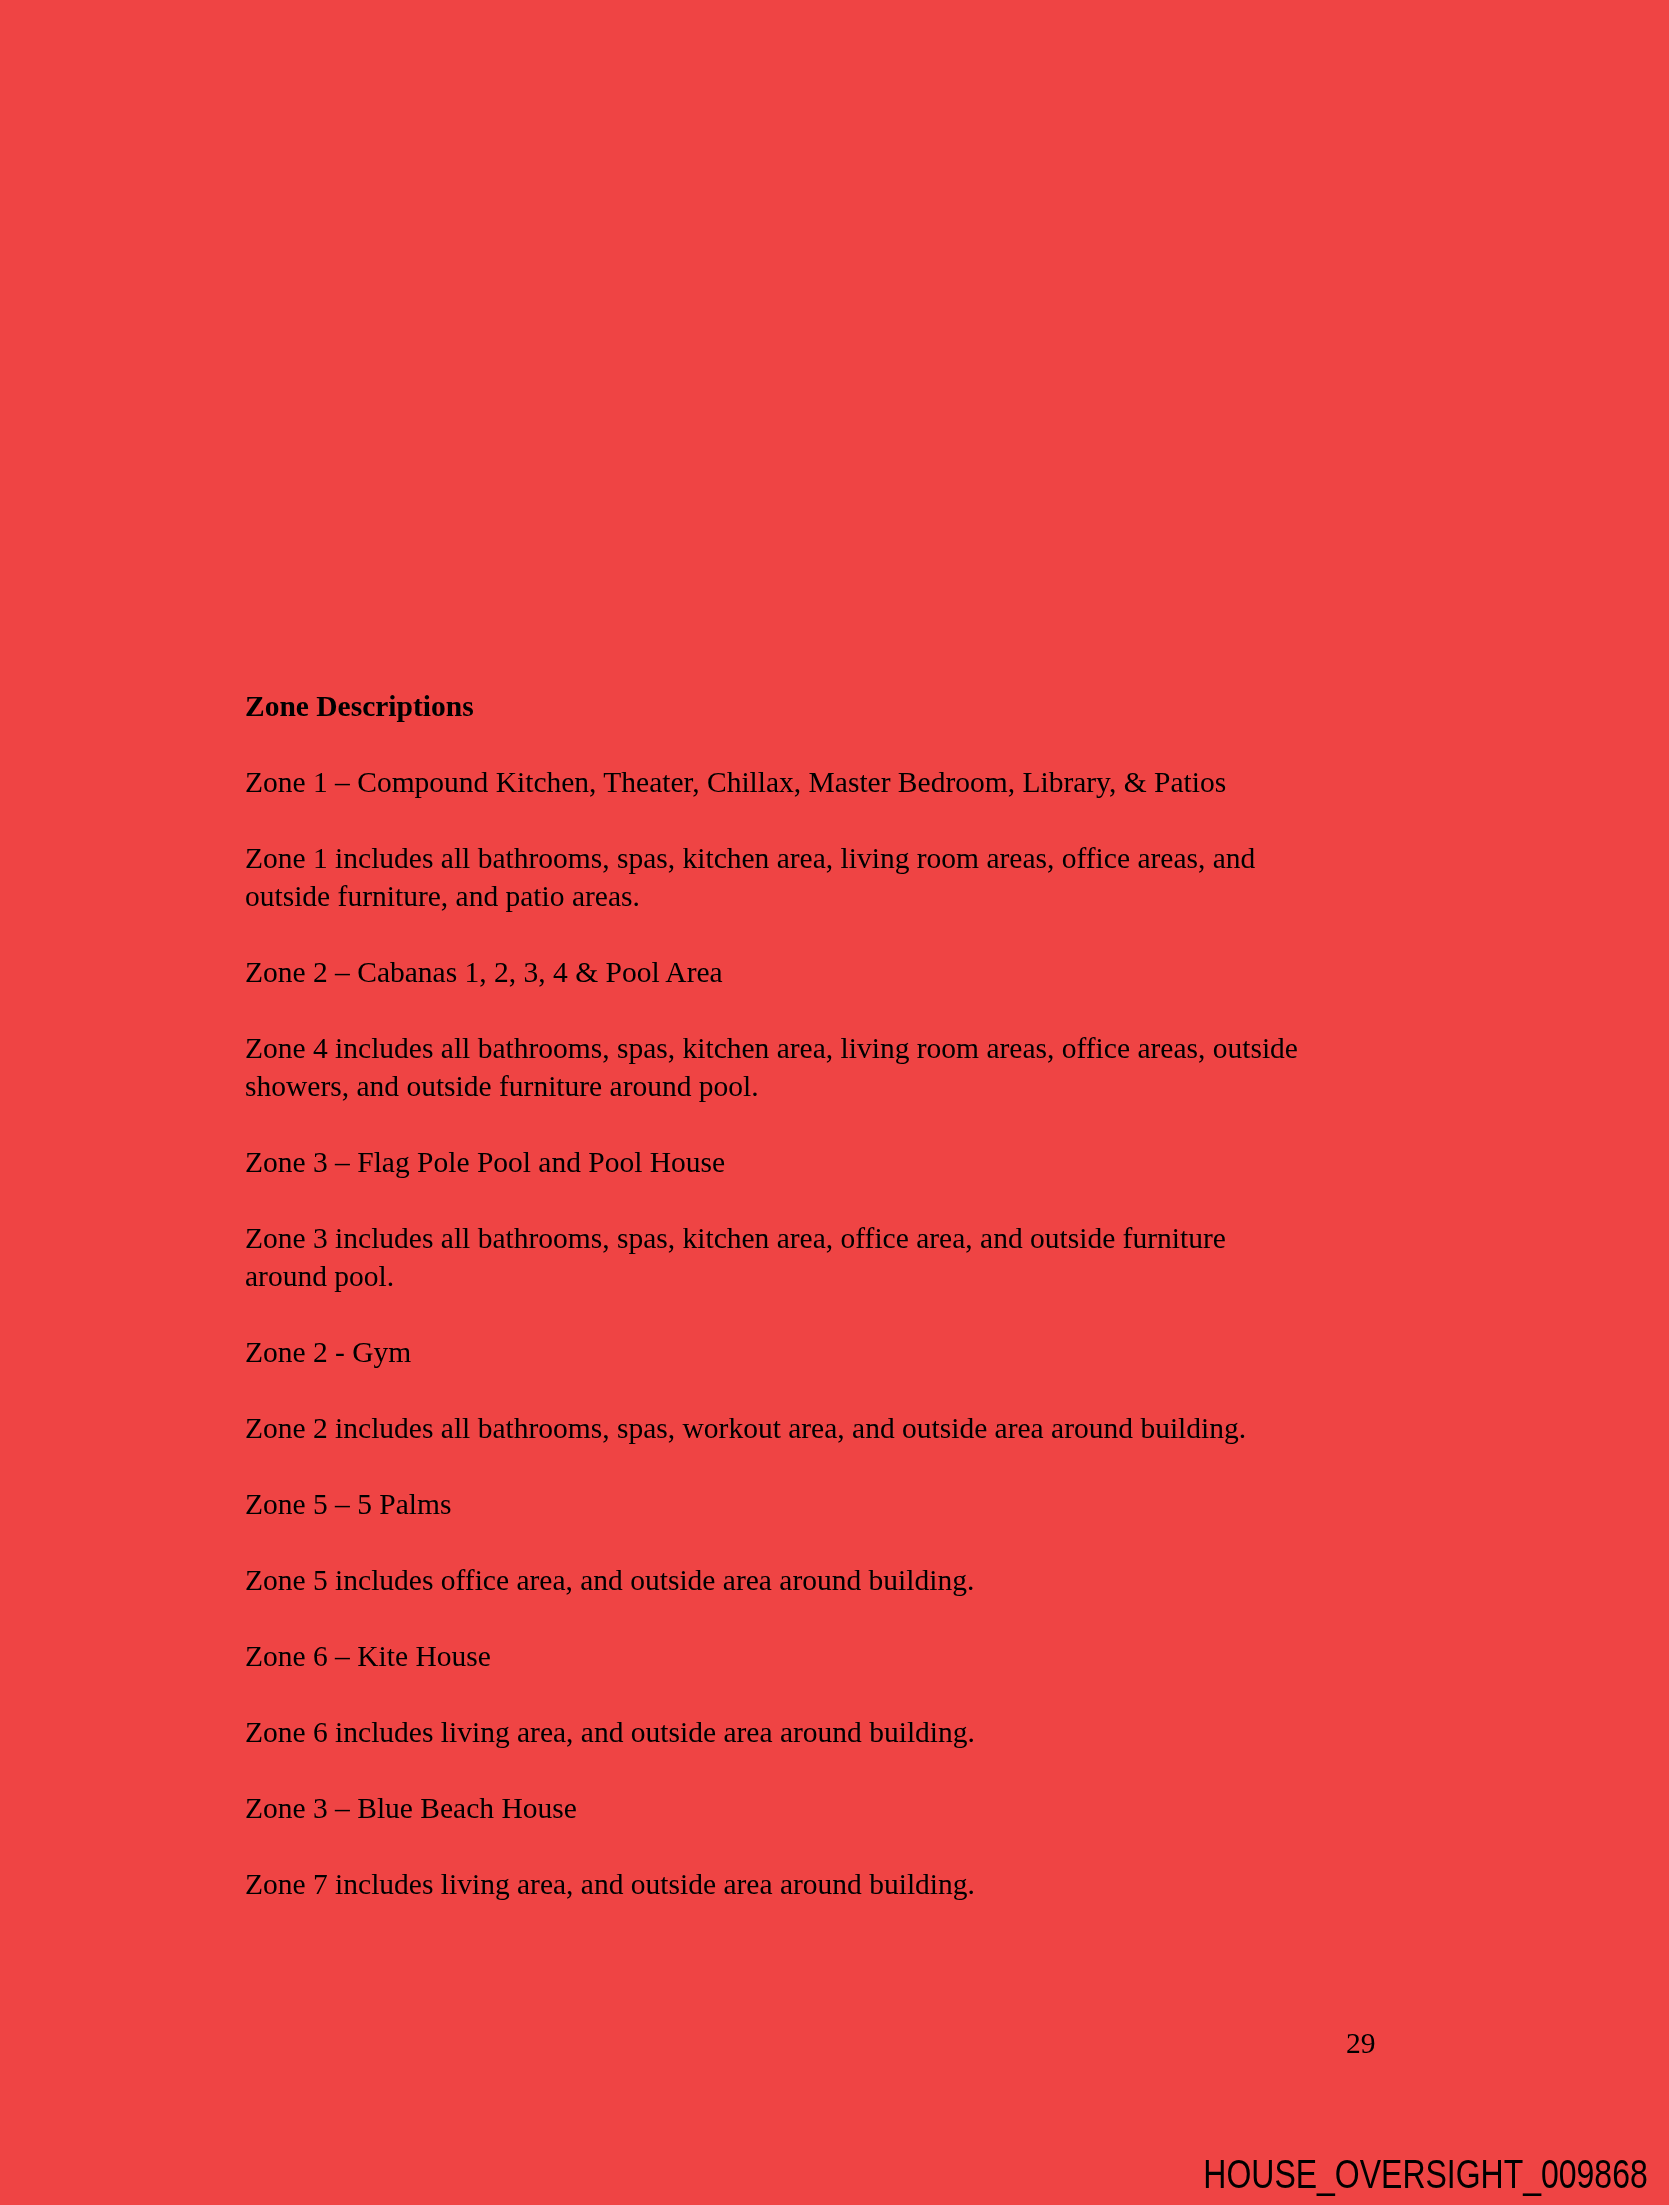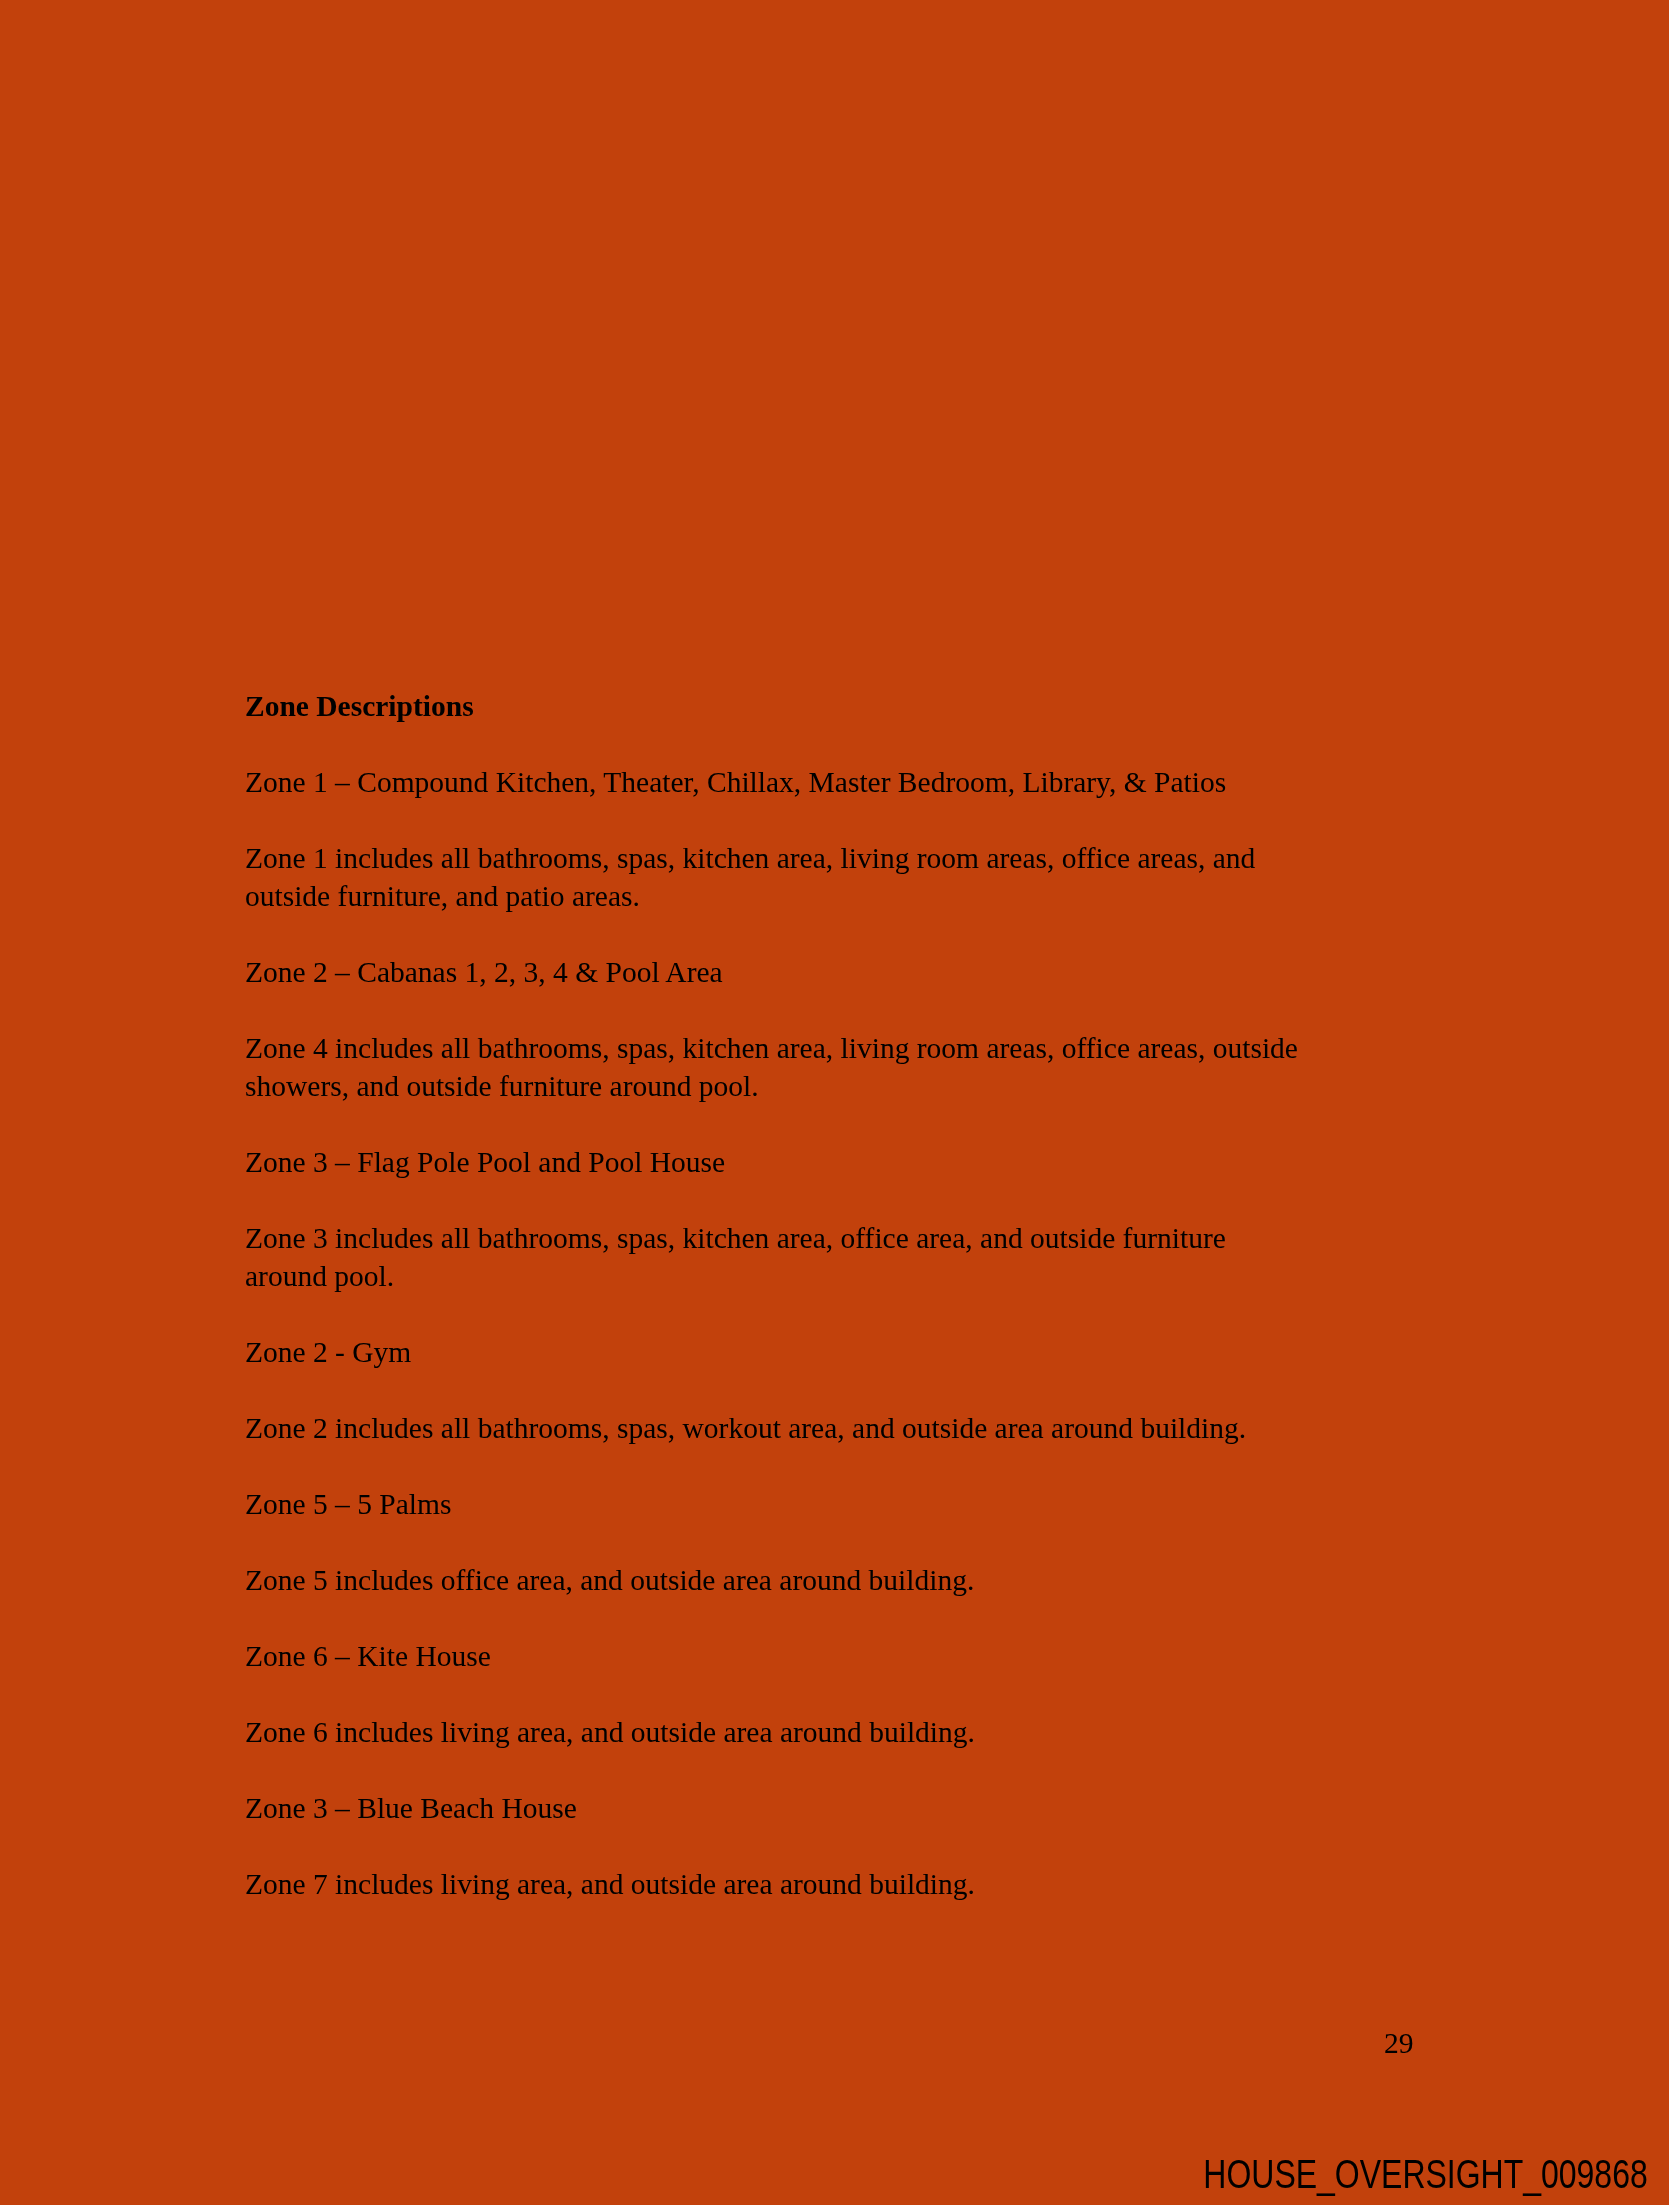--- a/index.html
+++ b/index.html
@@ -4,21 +4,21 @@
 <style>
   html, body {
     margin: 0;
     padding: 0;
     background: #ffffff;
   }
   .page {
     position: relative;
     width: 1669px;
     height: 2205px;
-    background: #c2410c;
+    background: #ef4444;
     color: #000000;
     font-family: "Liberation Serif", "DejaVu Serif", serif;
     overflow: hidden;
   }
   .content {
     position: absolute;
     left: 245px;
     top: 687px;
     width: 1178px;
     font-size: 29.5px;
@@ -28,21 +28,21 @@
     margin: 0 0 38px 0;
   }
   .para.bold {
     font-weight: 700;
   }
   .line {
     white-space: nowrap;
   }
   .page-number {
     position: absolute;
-    left: 1384px;
+    left: 1346px;
     top: 2024px;
     font-size: 29.5px;
     line-height: 38px;
   }
   .bates {
     position: absolute;
     right: 21px;
     top: 2154px;
     font-family: "Liberation Sans", "DejaVu Sans", sans-serif;
     font-size: 41px;

